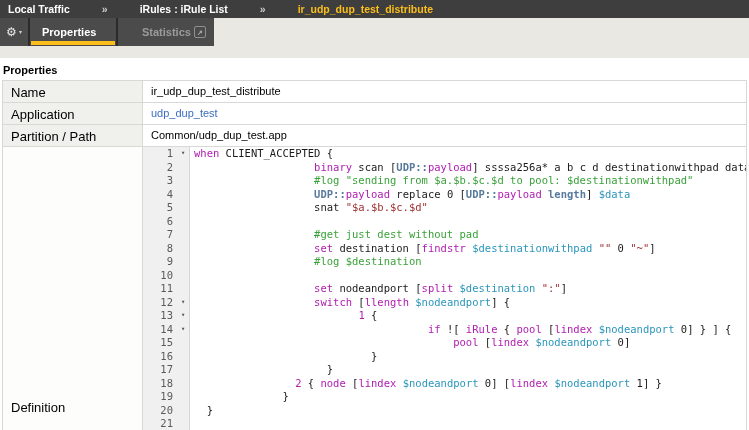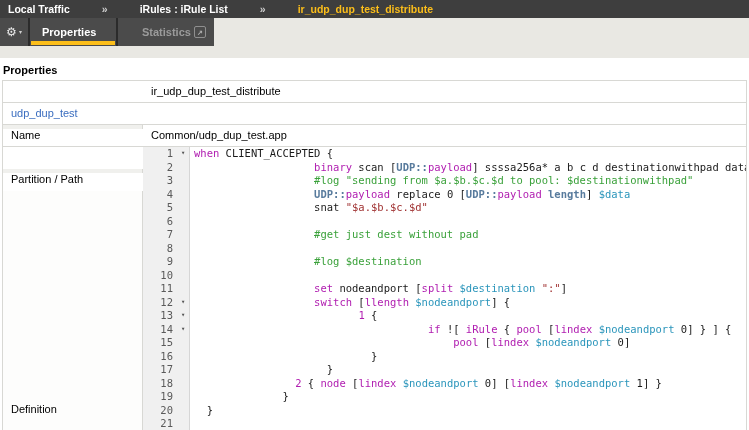--- a/index.html
+++ b/index.html
@@ -29,21 +29,21 @@
   .tab-active .underline{position:absolute;left:1px;right:1px;bottom:1px;height:4px;background:var(--accent);}
   .tab-inactive{width:96px;color:#9b9b9b;justify-content:space-between;padding:0 8px 0 24px;}
   .popicon{width:10px;height:10px;border:1px solid #8f8f8f;border-radius:2px;color:#b0b0b0;
     font-size:7px;display:flex;align-items:center;justify-content:center;line-height:1;}
   
   .content{position:absolute;top:58px;left:0;right:0;bottom:0;background:#ffffff;}
   .section-title{margin:6px 0 0 3px;height:13px;font-size:11px;font-weight:bold;color:#000;}
   .props-table{margin:3px 2px 0 2px;border:1px solid #d8d8d4;border-bottom:none;}
   .prow{display:flex;height:21px;border-bottom:1px solid #d8d8d4;}
   .plabel{width:140px;min-width:140px;box-sizing:border-box;background:#f0f0ed;
-    border-right:1px solid #d8d8d4;padding:4px 8px 0 8px;font-size:11px;color:#000;margin-top:44px;}
+    border-right:1px solid #d8d8d4;padding:4px 8px 0 8px;font-size:13px;color:#000;}
   .pvalue{flex:1;background:#ffffff;padding:4px 8px 0 8px;font-size:11px;color:#000;}
   .pvalue a{color:var(--link);text-decoration:none;}
   .def-row{height:284px;border-bottom:none;}
   .def-row .plabel{background:#fdfdfc;display:flex;align-items:flex-end;padding:0 8px 16px 8px;}
   .def-row .pvalue{padding:0;overflow:hidden;position:relative;}
   
   .editor{position:absolute;left:0;top:0;right:0;bottom:0;background:#ffffff;
     font-family:"DejaVu Sans Mono",monospace;font-size:10.5px;line-height:13.5px;}
   .cm-line{display:flex;height:13.5px;}
   .ln{width:30px;min-width:30px;text-align:right;padding-right:4px;background:#f0f0f0;color:var(--ln);}
@@ -87,20 +87,21 @@
 
 <div class="content">
   <div class="section-title">Properties</div>
 
   <div class="props-table">
     <div class="prow">
       <div class="plabel">Name</div>
       <div class="pvalue">ir_udp_dup_test_distribute</div>
     </div>
     <div class="prow">
+      <div class="plabel">Application</div>
       <div class="pvalue">
         <a href="#">udp_dup_test</a>
       </div>
     </div>
     <div class="prow">
       <div class="plabel">Partition / Path</div>
       <div class="pvalue">Common/udp_dup_test.app</div>
     </div>
     <div class="prow def-row">
       <div class="plabel">Definition</div>
@@ -137,20 +138,21 @@
               <span class="codetext"></span>
             </div>
             <div class="cm-line">
               <span class="ln">7</span>
               <span class="fold"></span>
               <span class="codetext">                   <span class="tk-com">#get just dest without pad</span></span>
             </div>
             <div class="cm-line">
               <span class="ln">8</span>
               <span class="fold"></span>
+              <span class="codetext">                   <span class="tk-kw">set</span><span class="tk-pl"> destination [</span><span class="tk-kw">findstr</span><span class="tk-pl"> </span><span class="tk-var">$destinationwithpad</span><span class="tk-pl"> </span><span class="tk-str">""</span><span class="tk-pl"> 0 </span><span class="tk-str">"~"</span><span class="tk-pl">]</span></span>
             </div>
             <div class="cm-line">
               <span class="ln">9</span>
               <span class="fold"></span>
               <span class="codetext">                   <span class="tk-com">#log $destination</span></span>
             </div>
             <div class="cm-line">
               <span class="ln">10</span>
               <span class="fold"></span>
               <span class="codetext"></span>

